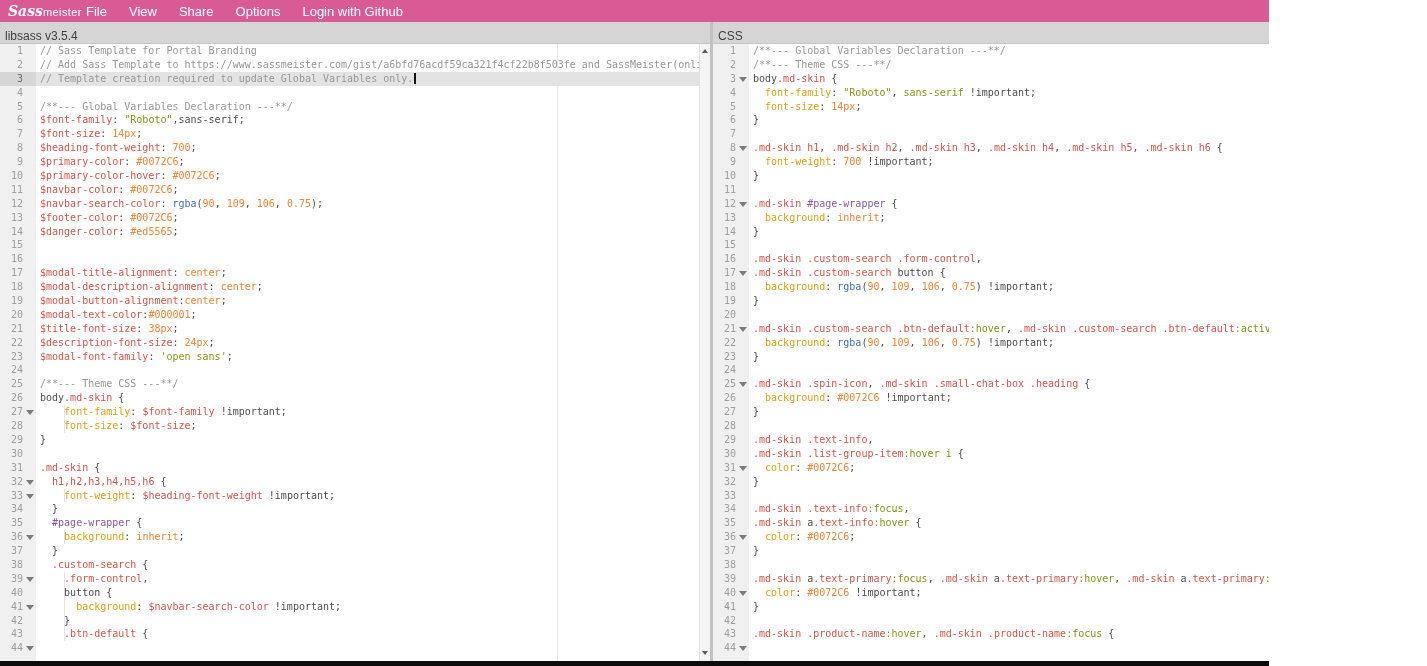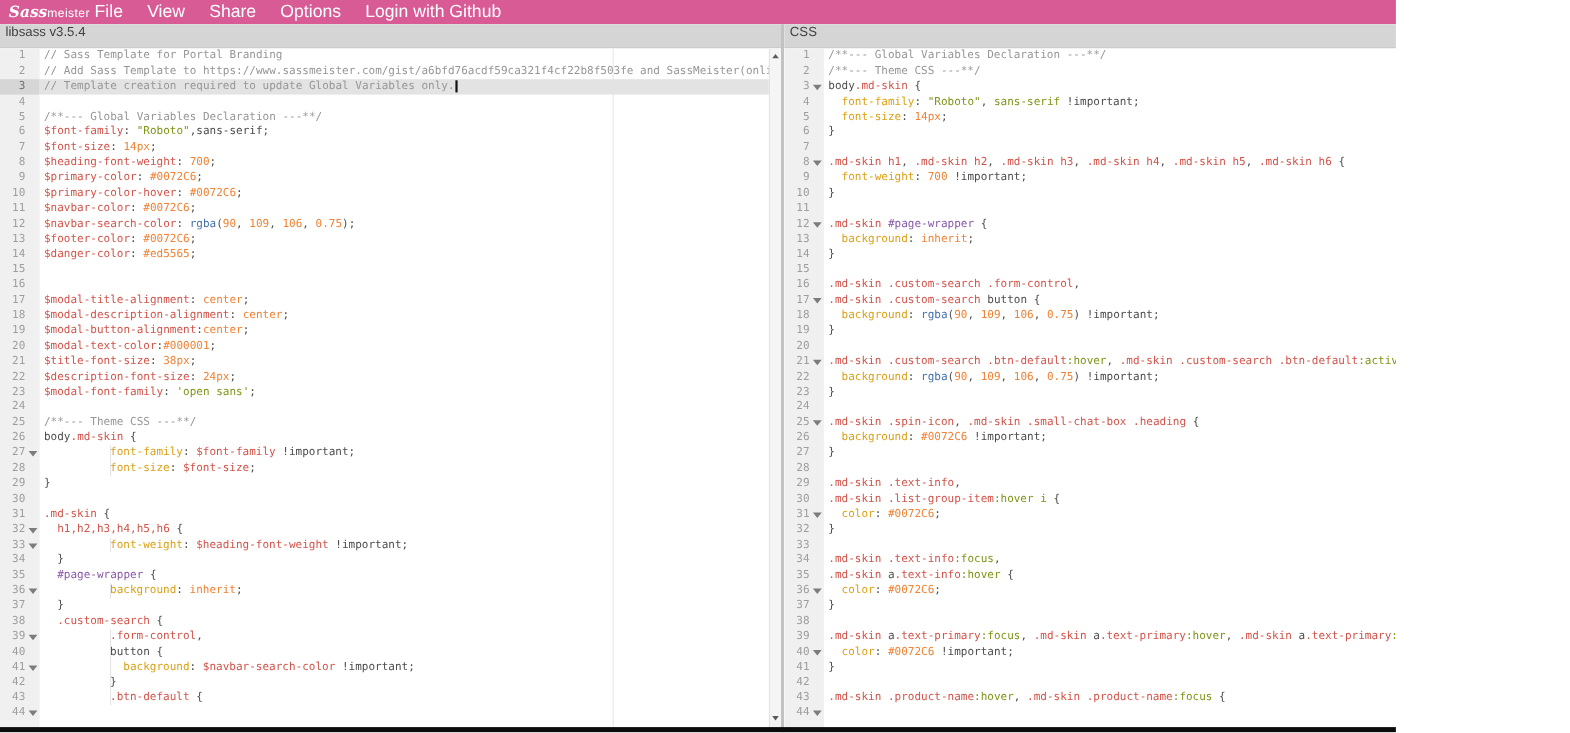--- a/index.html
+++ b/index.html
@@ -5,49 +5,49 @@
   html,body{margin:0;padding:0;background:#fff;}
   #page{position:relative;width:1269px;height:666px;overflow:hidden;
         font-family:"Liberation Sans",sans-serif;background:#fff;}
 
   
   .topnav{position:absolute;left:0;top:0;width:1427px;height:22px;background:#d85b96;
           display:flex;align-items:center;color:#fff;}
   .logo{width:70px;margin-left:8px;margin-right:8px;white-space:nowrap;cursor:pointer;}
   .logo .script{font-family:"DejaVu Serif",serif;font-style:italic;font-weight:bold;font-size:14px;}
   .logo .rest{font-size:11px;letter-spacing:.4px;}
-  .navitem{font-size:16px;margin-right:22px;cursor:pointer;white-space:nowrap;}
+  .navitem{font-size:13px;margin-right:22px;cursor:pointer;white-space:nowrap;}
 
   
   .pane{position:absolute;top:22px;bottom:0;background:#fff;}
   #leftpane{left:0;width:710px;}
   #rightpane{left:713px;width:714px;}
   .divider{position:absolute;left:710px;top:22px;bottom:0;width:3px;background:#c2c2c2;cursor:col-resize;}
 
   .paneband{position:absolute;left:0;top:0;width:100%;height:22px;background:#d5d5d5;
             border-bottom:1px solid #c6c6c6;box-sizing:border-box;color:#3f3f3f;font-size:12px;
-            display:flex;align-items:flex-start;}
+            display:flex;align-items:flex-end;}
   .paneband .lbl{margin-left:5px;}
   .paneband .right{margin-left:auto;margin-right:29px;color:#4a4a4a;}
 
   .editor{position:absolute;left:0;top:22px;right:0;bottom:0;overflow:hidden;background:#fff;}
   .gutter{position:absolute;left:0;top:0;bottom:0;width:36px;background:#f0f0f0;z-index:2;}
   .gcell{height:13.9px;line-height:13.9px;font:10px/13.9px "DejaVu Sans Mono",monospace;
          color:#9e9e9e;text-align:right;padding-right:13px;box-sizing:border-box;position:relative;}
   .gcell.gactive{background:#d6d6d6;color:#6f6f6f;}
   .fold{position:absolute;right:2px;top:5px;width:0;height:0;
         border-left:4px solid transparent;border-right:4px solid transparent;border-top:5px solid #7c7c7c;}
 
   .codearea{position:absolute;left:36px;top:0;right:11px;bottom:0;overflow:hidden;z-index:1;}
   .ruler{position:absolute;top:0;bottom:0;left:521px;width:1px;background:#e9e9e9;z-index:0;}
   .cline{height:13.9px;line-height:13.9px;font:10px/13.9px "DejaVu Sans Mono",monospace;
          white-space:pre;padding-left:4px;color:#4d4d4c;position:relative;z-index:1;}
   .cline.lactive{background:#e3e3e3;}
   .cline.g4{background-image:linear-gradient(#e4e4e4,#e4e4e4);background-repeat:no-repeat;
-            background-size:1px 100%;background-position:28px 0;margin-left:36px;}
+            background-size:1px 100%;background-position:28px 0;}
 
   .tk-d{color:#4d4d4c;} .tk-c{color:#979797;} .tk-r{color:#d2544b;} .tk-y{color:#dba117;}
   .tk-o{color:#ef8336;} .tk-g{color:#7f9417;} .tk-b{color:#4271ae;} .tk-p{color:#8959a8;}
 
   .caret{display:inline-block;width:0;height:11px;border-left:2px solid #111;
          vertical-align:middle;margin-left:1px;}
 
   
   .vscroll{position:absolute;right:0;top:0;bottom:0;width:11px;background:#f5f5f5;
            border-left:1px solid #e3e3e3;box-sizing:border-box;z-index:3;}

